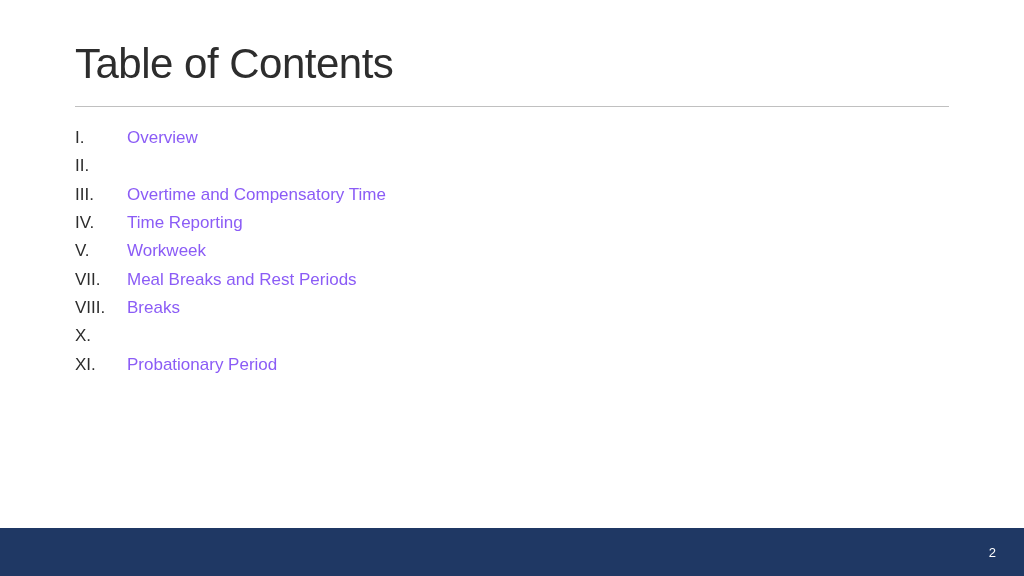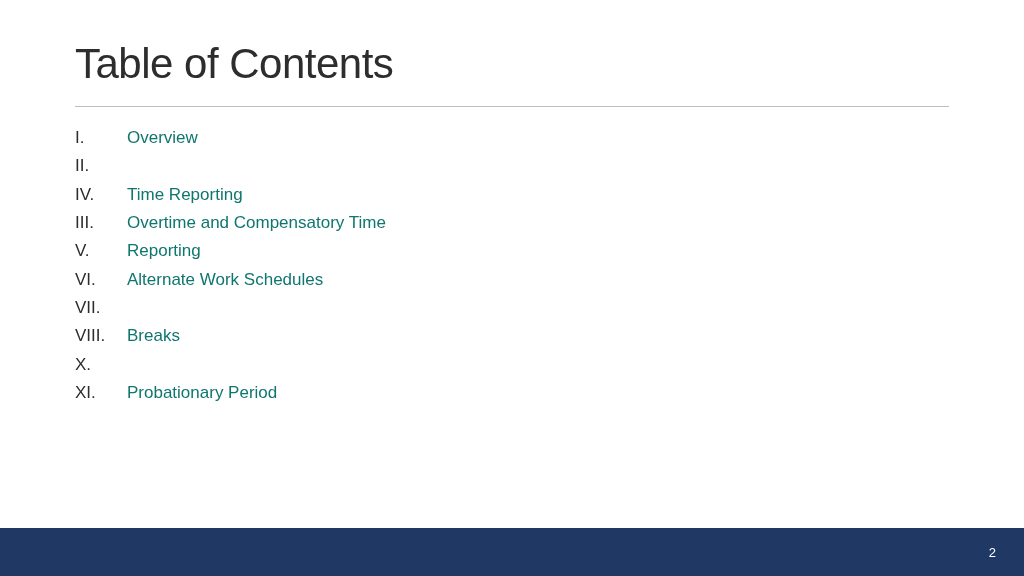--- a/index.html
+++ b/index.html
@@ -61,21 +61,21 @@
     }
 
     .toc-numeral {
       width: 52px;
       min-width: 52px;
       color: #2d2d2d;
       font-size: 17px;
     }
 
     .toc-label {
-      color: #0f766e;
+      color: #8b5cf6;
       font-size: 17px;
     }
 
     .footer {
       height: 48px;
       background: #1f3864;
       display: flex;
       align-items: center;
       justify-content: flex-end;
       padding: 0 28px;
@@ -95,37 +95,34 @@
     <div class="divider"></div>
     <ul class="toc-list">
     <li class="toc-item">
           <span class="toc-numeral">I.</span>
           <span class="toc-label">Overview</span>
         </li>
         <li class="toc-item">
           <span class="toc-numeral">II.</span>
         </li>
         <li class="toc-item">
+          <span class="toc-numeral">III.</span>
+          <span class="toc-label">Overtime and Compensatory Time</span>
+        </li>
+        <li class="toc-item">
           <span class="toc-numeral">IV.</span>
           <span class="toc-label">Time Reporting</span>
         </li>
         <li class="toc-item">
-          <span class="toc-numeral">III.</span>
-          <span class="toc-label">Overtime and Compensatory Time</span>
-        </li>
-        <li class="toc-item">
           <span class="toc-numeral">V.</span>
-          <span class="toc-label">Reporting</span>
-        </li>
-        <li class="toc-item">
-          <span class="toc-numeral">VI.</span>
-          <span class="toc-label">Alternate Work Schedules</span>
+          <span class="toc-label">Workweek</span>
         </li>
         <li class="toc-item">
           <span class="toc-numeral">VII.</span>
+          <span class="toc-label">Meal Breaks and Rest Periods</span>
         </li>
         <li class="toc-item">
           <span class="toc-numeral">VIII.</span>
           <span class="toc-label">Breaks</span>
         </li>
         <li class="toc-item">
           <span class="toc-numeral">X.</span>
         </li>
         <li class="toc-item">
           <span class="toc-numeral">XI.</span>

